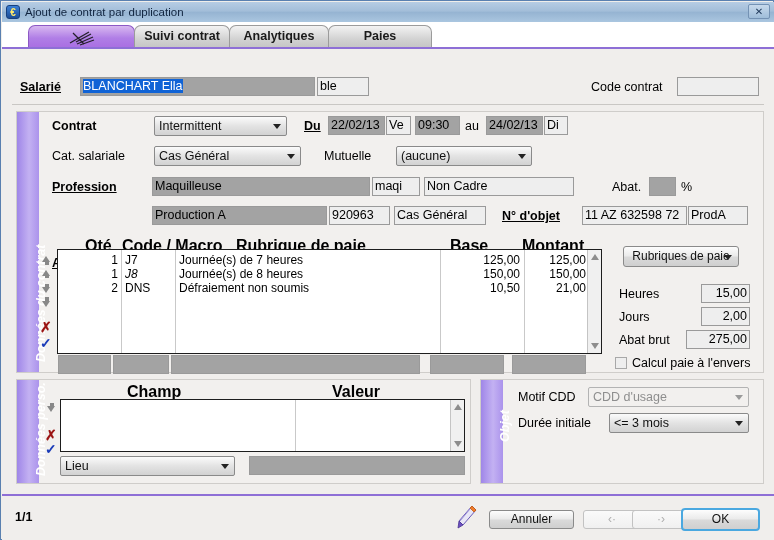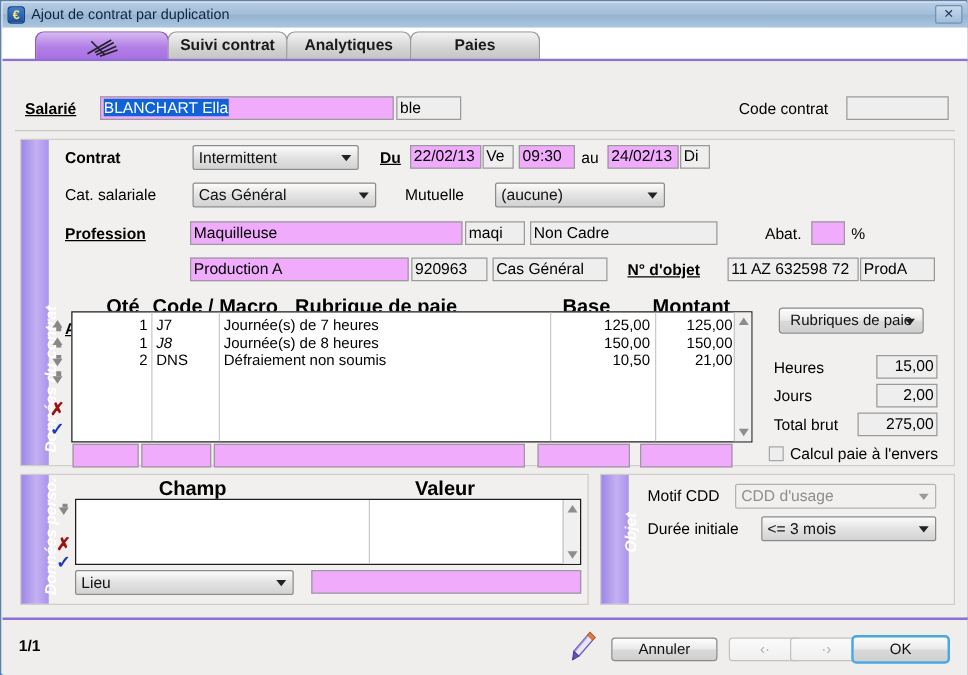--- a/index.html
+++ b/index.html
@@ -65,21 +65,21 @@
     background:#f0eeec;
   }
   .hr{position:absolute;left:10px;top:27px;width:752px;height:1px;background:#c9c7c4;}
 
   label.l{position:absolute;font-size:12.5px;color:#000;}
   label.bu{font-weight:bold;text-decoration:underline;}
   label.b{font-weight:bold;}
 
   .fld{
     position:absolute;box-sizing:border-box;
-    border:1px solid #9a9a9a;background:#f0abfc;
+    border:1px solid #9a9a9a;background:#a3a3a3;
     font-size:12.5px;color:#000;
     padding:0 2px;line-height:17px;height:19px;
     font-family:"Liberation Sans", sans-serif;
     overflow:hidden;white-space:nowrap;
   }
   .fld.ro{background:#eeeeee;}
   .fld.r{text-align:right;}
   .sel{background:#1063d6;color:#fff;}
 
   .combo{
@@ -304,21 +304,21 @@
     <div class="fld" style="left:510px;top:306px;width:74px;"></div>
 
     <div class="btn" style="left:621px;top:197px;width:116px;height:21px;line-height:19px;">
       <span>Rubriques de paie</span>
       <i style="position:absolute;right:6px;top:8px;width:0;height:0;border-left:4px solid transparent;border-right:4px solid transparent;border-top:5px solid #222;"></i>
     </div>
     <label class="l" style="left:617px;top:238px;">Heures</label>
     <div class="fld ro r" style="left:699px;top:235px;width:49px;">15,00</div>
     <label class="l" style="left:617px;top:261px;">Jours</label>
     <div class="fld ro r" style="left:699px;top:258px;width:49px;">2,00</div>
-    <label class="l" style="left:617px;top:284px;">Total brut</label>
+    <label class="l" style="left:617px;top:284px;">Abat brut</label>
     <div class="fld ro r" style="left:684px;top:281px;width:64px;">275,00</div>
     <div class="chk" style="left:613px;top:308px;"></div>
     <label class="l" style="left:630px;top:307px;">Calcul paie à l'envers</label>
 
     <div class="panel" style="left:14px;top:330px;width:455px;height:105px;"></div>
     <div class="vbar" style="left:15px;top:331px;width:22px;height:103px;">
       <span style="position:absolute;left:17px;top:96px;">Données perso.</span>
     </div>
     <div class="gh" style="left:125px;top:334px;">Champ</div>
     <div class="gh" style="left:330px;top:334px;">Valeur</div>

